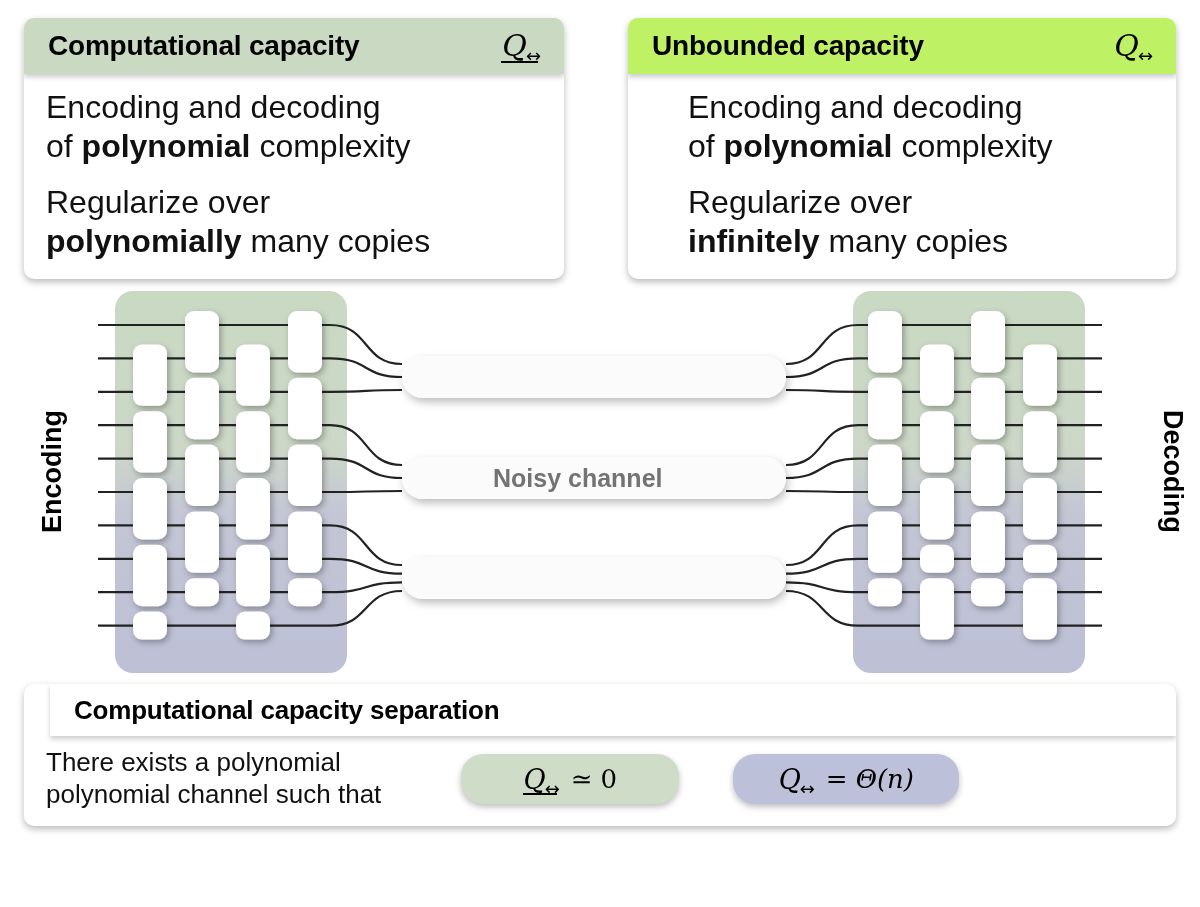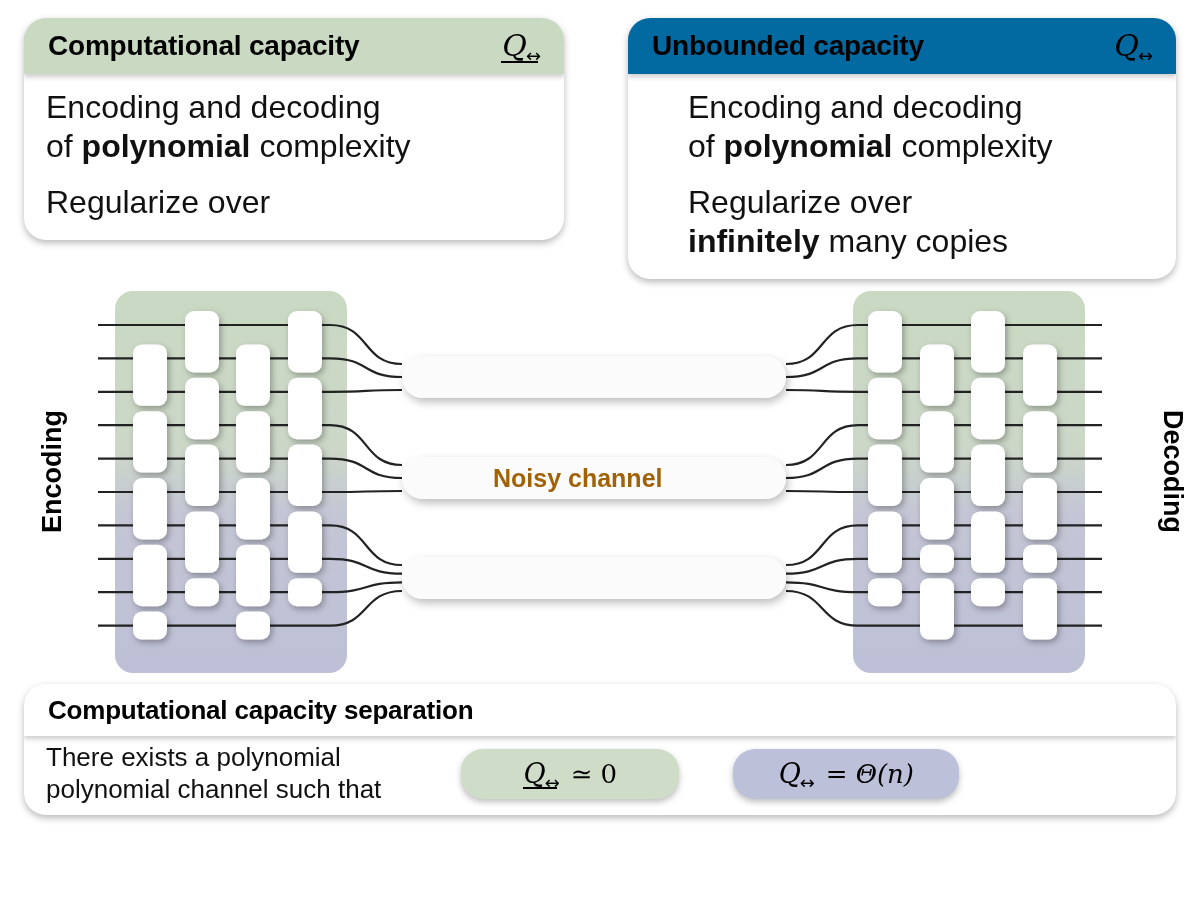--- a/index.html
+++ b/index.html
@@ -9,21 +9,21 @@
     font-family:"Liberation Sans", sans-serif;
     overflow:hidden;
     position:relative;
   }
   .stage{position:absolute;inset:0;}
 
   
   .card{
     position:absolute;
     background:#ffffff;
-    border-radius:22px;
+    border-radius:10px;
     box-shadow:0 3px 7px rgba(0,0,0,.28);
     overflow:hidden;
   }
   .card-header{
     display:flex;align-items:center;justify-content:space-between;
     padding:0 22px 0 24px;
     height:56px;
     box-sizing:border-box;
     box-shadow:0 3px 5px rgba(0,0,0,.20);
     position:relative;z-index:2;
@@ -67,31 +67,31 @@
     font-size:18px;
     position:relative;
     top:6px;
     left:-1px;
   }
 
   
   #card-left{left:24px;top:18px;width:540px;}
   #card-left .card-header{background:#c9d9c2;}
   #card-right{left:628px;top:18px;width:548px;}
-  #card-right .card-header{background:#0369a1;}
+  #card-right .card-header{background:#bef264;}
   #card-right .card-body{padding-left:60px;}
 
   
   #card-bottom{left:24px;top:684px;width:1152px;}
-  #card-bottom .card-header{background:#ffffff;height:52px;}
+  #card-bottom .card-header{background:#ffffff;height:52px;margin-left:26px;}
   #card-bottom .card-header .htitle{font-size:26px;}
   #card-bottom .card-body{
     padding:18px 22px 22px 22px;
     display:flex;align-items:center;gap:0;
-    height:79px;box-sizing:border-box;
+    height:90px;box-sizing:border-box;
   }
   .bottom-text{font-size:26px;line-height:1.22;color:#111;white-space:nowrap;}
   .badge{
     border-radius:22px;
     height:50px;
     display:flex;align-items:center;justify-content:center;
     box-shadow:0 3px 6px rgba(0,0,0,.26);
     font-family:"DejaVu Serif", serif;
     font-size:26px;
     color:#000;
@@ -115,21 +115,21 @@
     left:-10px;top:58px;width:160px;text-align:center;
     transform:rotate(-90deg);transform-origin:center center;
     left:-28px;top:174px;
   }
   #label-decoding{
     left:1092px;top:174px;width:160px;text-align:center;
     transform:rotate(90deg);transform-origin:center center;
   }
   .channel-label{
     position:absolute;
-    font-weight:bold;font-size:25px;color:#a16207;
+    font-weight:bold;font-size:25px;color:#737373;
     white-space:nowrap;
   }
 </style>
 </head>
 <body>
 
 <div class="stage">
 
   <div class="card" id="card-left">
     <div class="card-header">
@@ -138,20 +138,21 @@
         <span>Q</span><span class="ul"></span><span class="sub">↔</span>
       </span>
     </div>
     <div class="card-body">
       <div class="para">
         <div class="line">Encoding and decoding</div>
         <div class="line"><span>of </span><b>polynomial</b><span> complexity</span></div>
       </div>
       <div class="para">
         <div class="line">Regularize over</div>
+        <div class="line"><span></span><b>polynomially</b><span> many copies</span></div>
       </div>
     </div>
   </div>
 
   <div class="card" id="card-right">
     <div class="card-header">
       <span class="htitle">Unbounded capacity</span>
       <span class="mathq">
         <span>Q</span><span class="sub">↔</span>
       </span>

